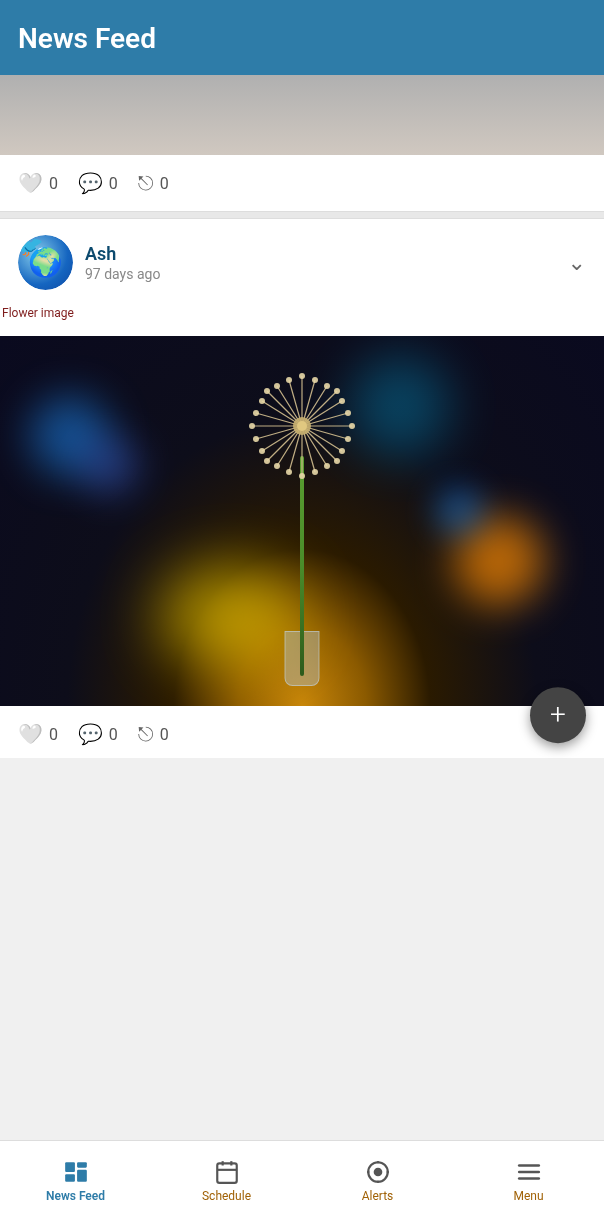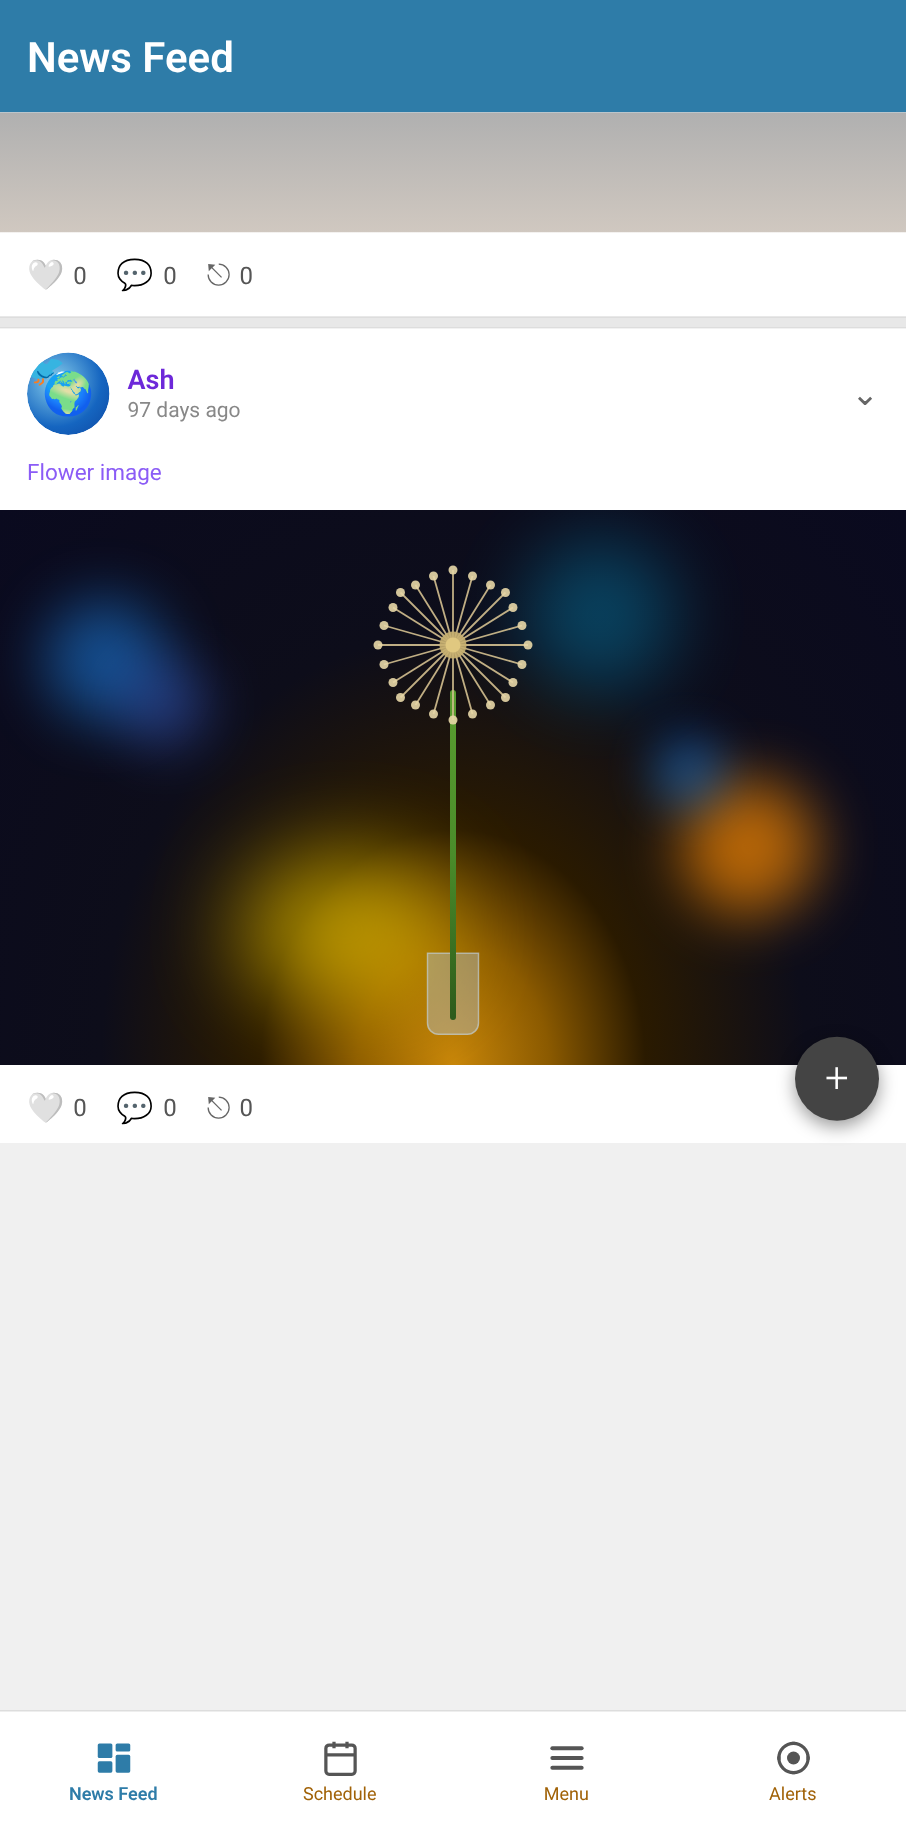--- a/index.html
+++ b/index.html
@@ -108,38 +108,38 @@
       position: absolute;
       top: -2px;
       left: -2px;
       width: 30px;
       height: 30px;
       font-size: 22px;
     }
     .author-name {
       font-size: 18px;
       font-weight: 600;
-      color: #6d28d9;
+      color: #0c4a6e;
     }
     .post-time {
       font-size: 14px;
       color: #888;
       margin-top: 2px;
       text-align: center;
     }
     .chevron-down {
       font-size: 22px;
       color: #666;
       cursor: pointer;
     }
 
     .post-caption {
-      padding: 8px 18px 16px;
-      font-size: 15px;
-      color: #8b5cf6;
+      padding: 8px 2px 16px;
+      font-size: 12px;
+      color: #7f1d1d;
     }
 
     
     .post-image {
       width: 100%;
       height: 370px;
       background: #1a1a2e;
       position: relative;
       overflow: hidden;
     }
@@ -422,32 +422,32 @@
       <rect x="3" y="4" width="18" height="18" rx="2"></rect>
       <line x1="8" y1="2" x2="8" y2="6"></line>
       <line x1="16" y1="2" x2="16" y2="6"></line>
       <line x1="3" y1="10" x2="21" y2="10"></line>
     </svg>
     <span class="nav-label">Schedule</span>
   </div>
 
 
   <div class="nav-item">
-    <svg width="26" height="26" viewBox="0 0 24 24" stroke="#555" stroke-width="2.5" stroke-linecap="round">
-      <line x1="3" y1="6" x2="21" y2="6"></line>
-      <line x1="3" y1="12" x2="21" y2="12"></line>
-      <line x1="3" y1="18" x2="21" y2="18"></line>
-    </svg>
-    <span class="nav-label">Menu</span>
-  </div>
-
-  <div class="nav-item">
     <svg width="26" height="26" viewBox="0 0 24 24" fill="none" stroke="#555" stroke-width="2">
       <circle cx="12" cy="12" r="9"></circle>
       <line x1="2" y1="12" x2="4" y2="12"></line>
       <line x1="20" y1="12" x2="22" y2="12"></line>
       <line x1="12" y1="2" x2="12" y2="4"></line>
       <line x1="12" y1="20" x2="12" y2="22"></line>
       <circle cx="12" cy="12" r="4" fill="#555" stroke="none"></circle>
     </svg>
     <span class="nav-label">Alerts</span>
   </div>
+
+  <div class="nav-item">
+    <svg width="26" height="26" viewBox="0 0 24 24" stroke="#555" stroke-width="2.5" stroke-linecap="round">
+      <line x1="3" y1="6" x2="21" y2="6"></line>
+      <line x1="3" y1="12" x2="21" y2="12"></line>
+      <line x1="3" y1="18" x2="21" y2="18"></line>
+    </svg>
+    <span class="nav-label">Menu</span>
+  </div>
 </nav>
 
 </body></html>

